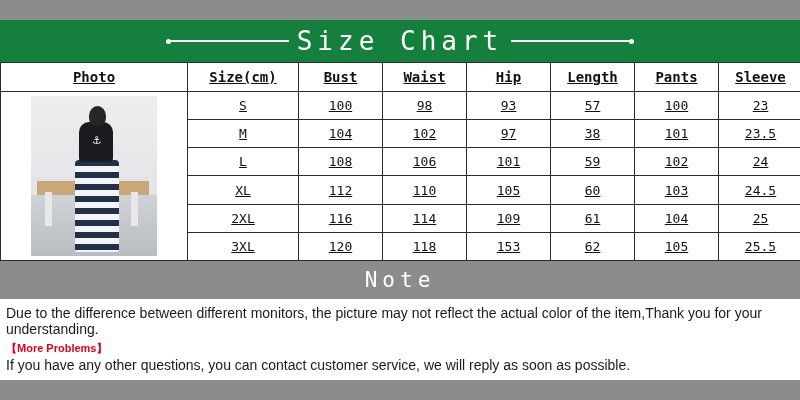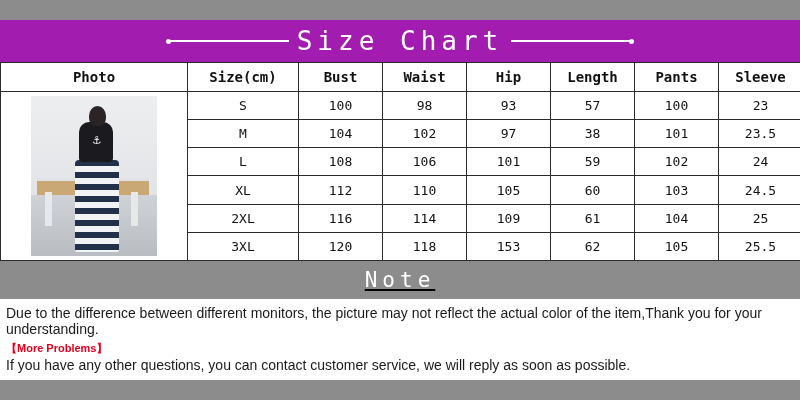--- a/index.html
+++ b/index.html
@@ -20,21 +20,21 @@
     background: #ffffff;
     box-sizing: border-box;
   }
   .topbar {
     height: 20px;
     background: #8c8c8c;
     width: 100%;
   }
   .title-band {
     height: 42px;
-    background: #a21caf;
+    background: #15803d;
     display: flex;
     align-items: center;
     justify-content: center;
     gap: 8px;
   }
   .title-band .rule {
     width: 120px;
     height: 2px;
     background: #ffffff;
   }
@@ -68,20 +68,21 @@
     table-layout: fixed;
   }
   table.size th, table.size td {
     border: 1px solid #2b2b2b;
     text-align: center;
     font-size: 13px;
     font-family: "DejaVu Sans Mono", monospace;
     color: #111111;
     height: 27px;
     padding: 0;
+    text-decoration: underline;
   }
   table.size th {
     font-weight: bold;
     font-size: 14px;
     height: 28px;
   }
   .col-photo { width: 186px; }
   .col-size  { width: 110px; }
   .col-n     { width: 83px; }
   .photo-cell {
@@ -146,21 +147,20 @@
       #f2f3f5 6px, #f2f3f5 12px
     );
     border-radius: 4px 4px 2px 2px;
   }
   .note-band {
     height: 38px;
     background: #8c8c8c;
     display: flex;
     align-items: center;
     justify-content: center;
-    text-decoration: underline;
   }
   .note-title {
     color: #ffffff;
     font-size: 21px;
     letter-spacing: 5px;
     font-family: "DejaVu Sans Mono", monospace;
   }
   .note-body {
     padding: 6px 6px 0 6px;
     background: #ffffff;

